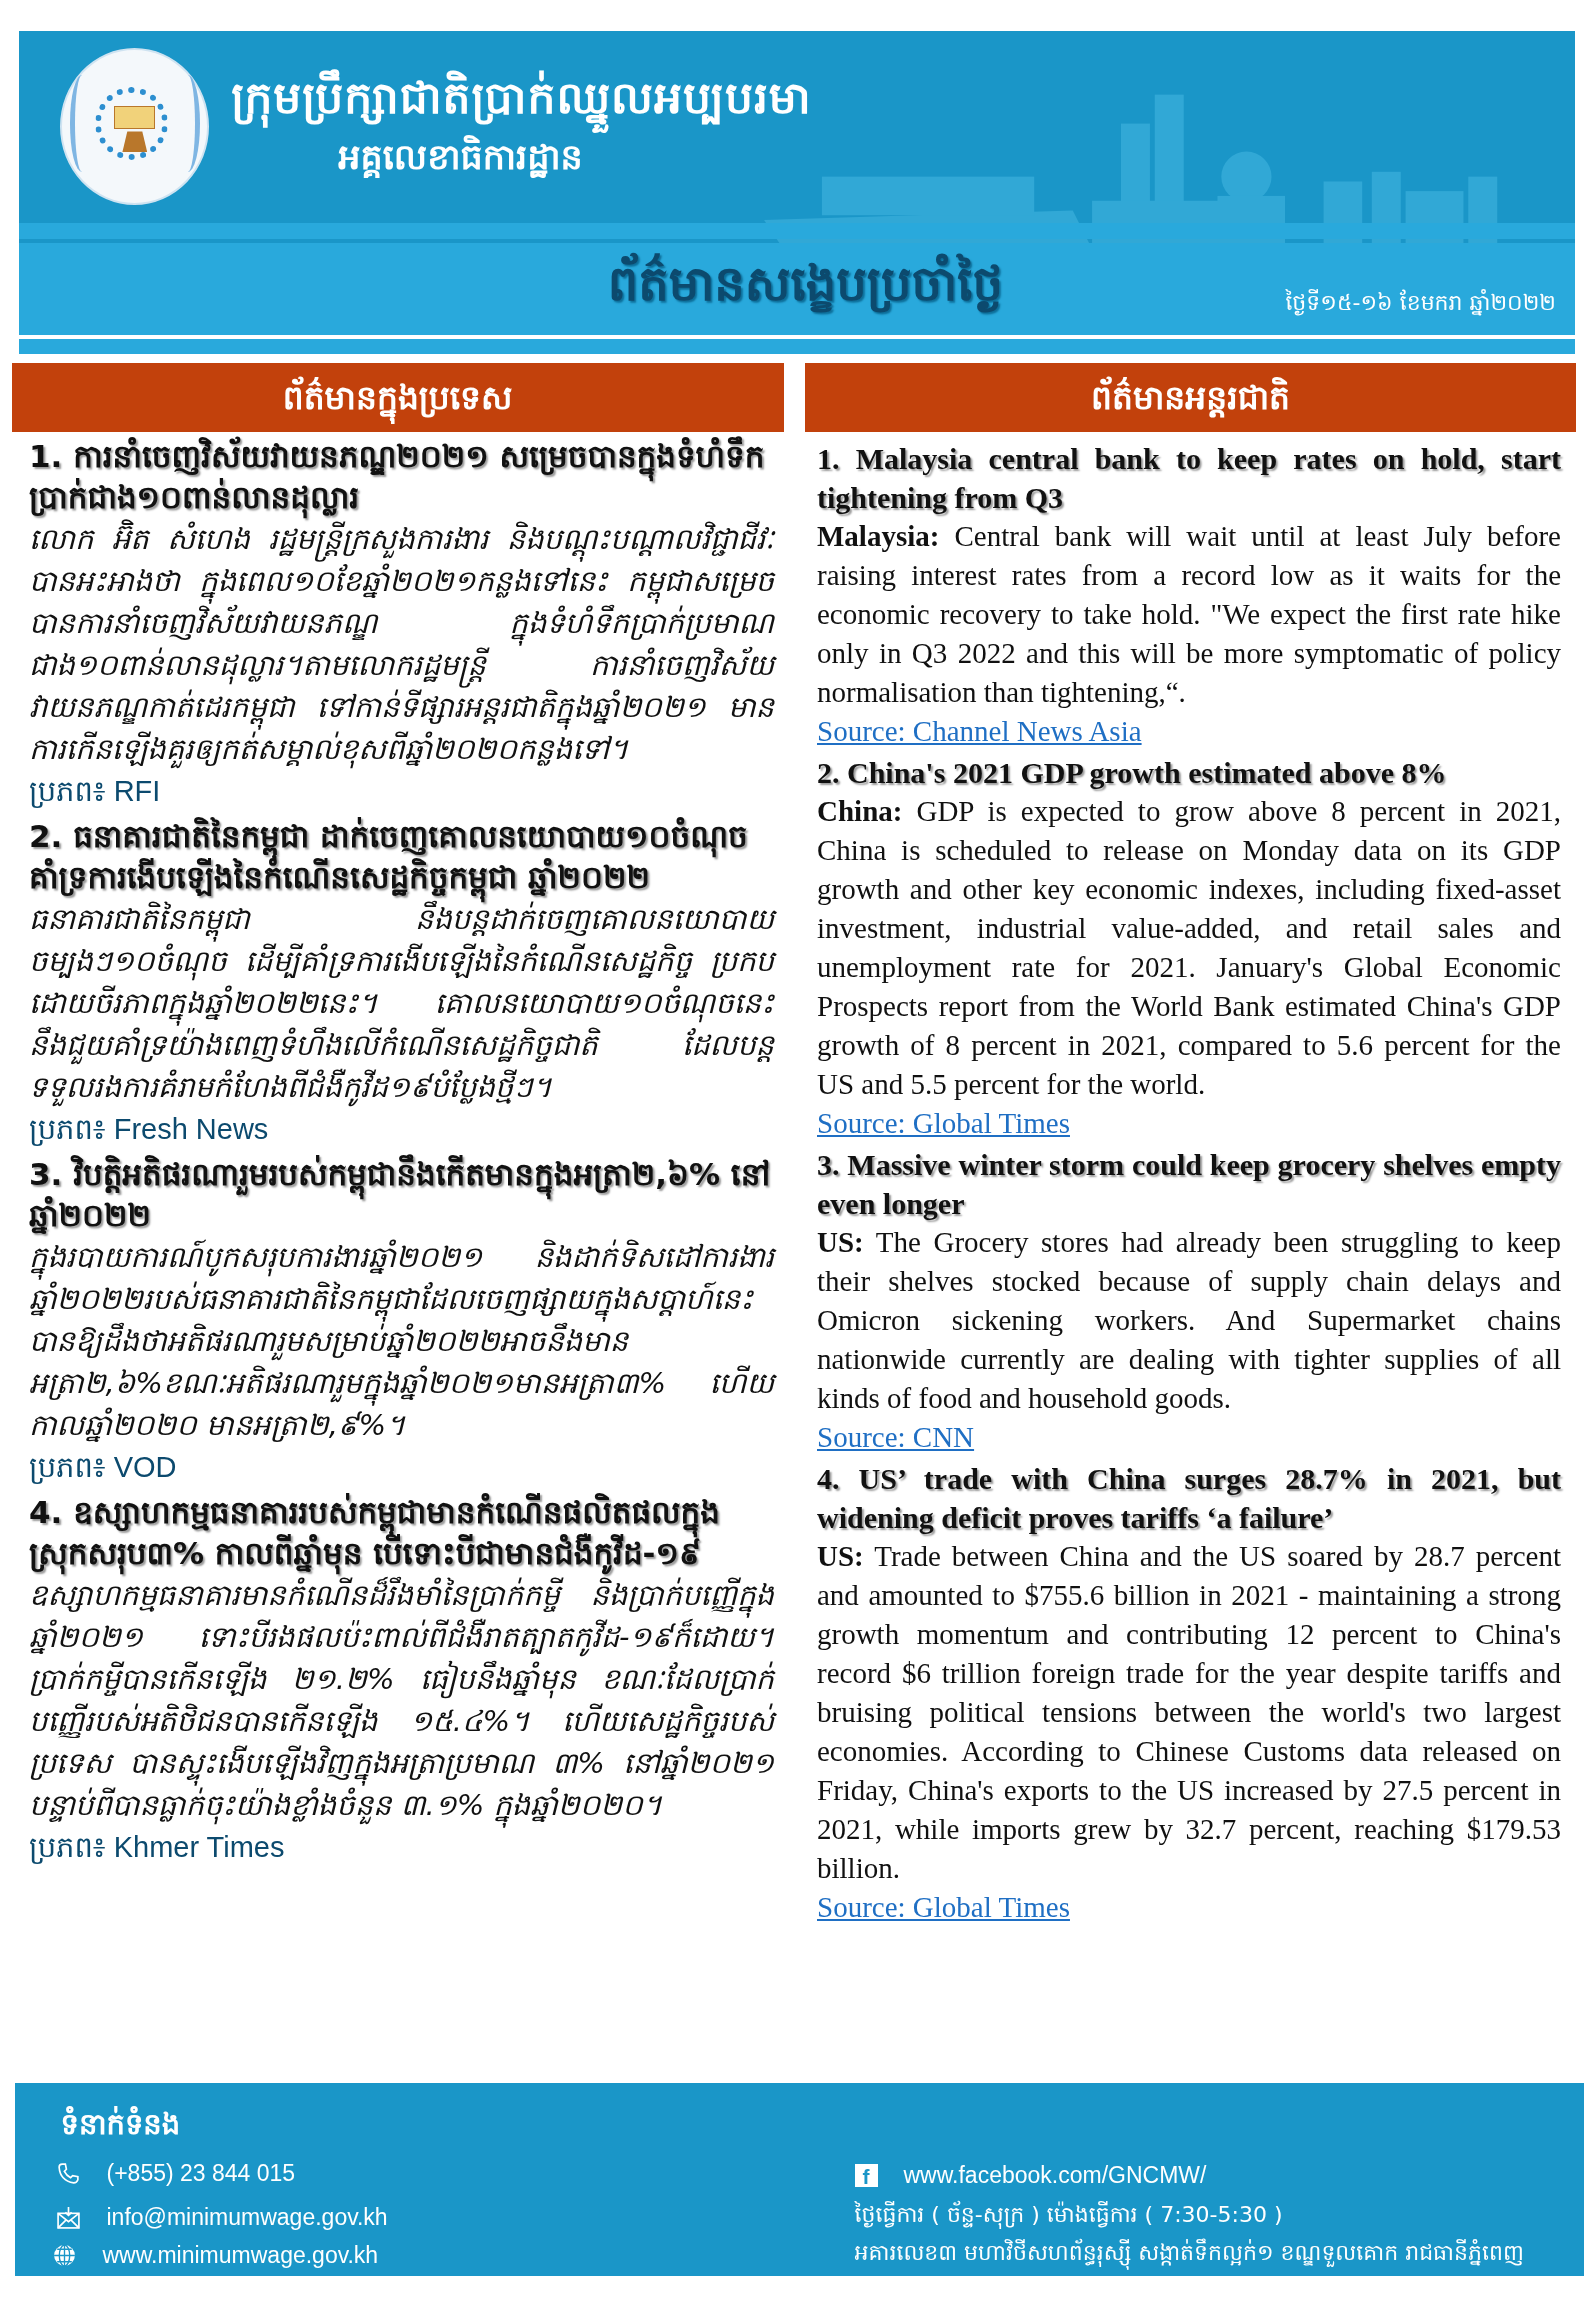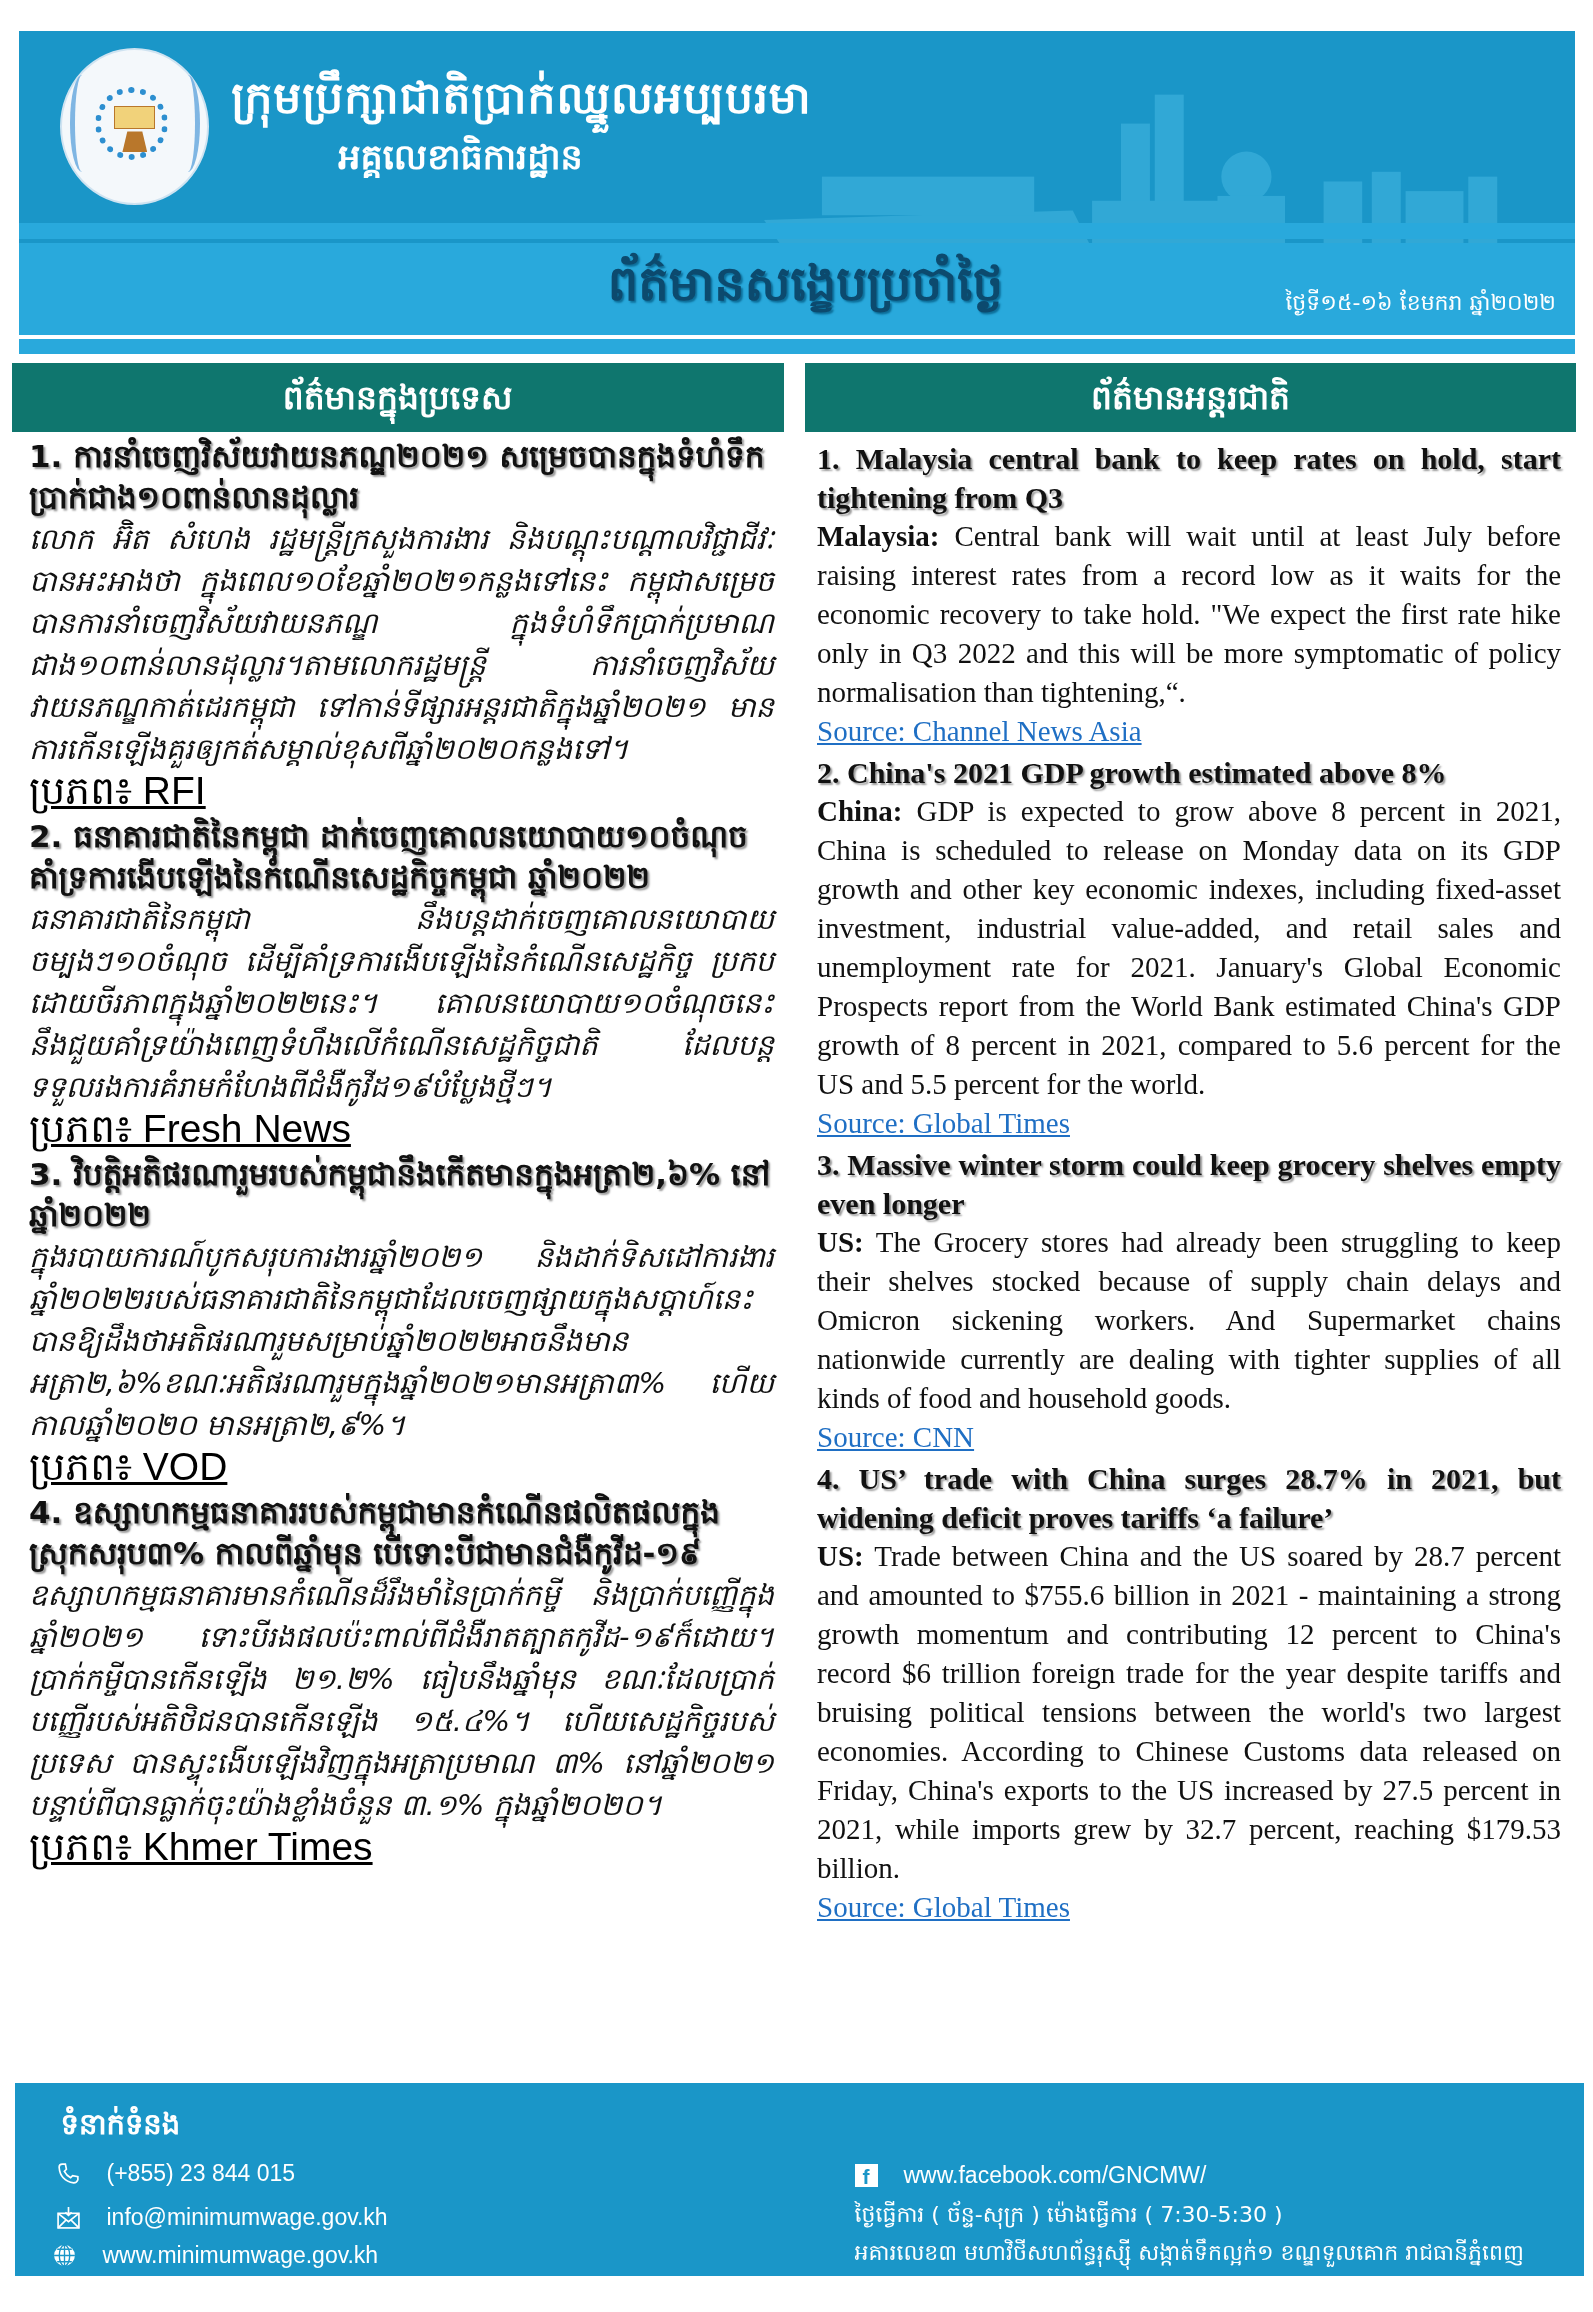--- a/index.html
+++ b/index.html
@@ -14,28 +14,28 @@
   #logo .leaf-r { position:absolute; right:7.7px; top:25px; width:19.3px; height:97px; border-right:5.8px solid #7fb6e3; border-radius:50%; }
   #org-name { left:212px; top:39px; color:#ffffff; font-size:44px; font-weight:bold; white-space:nowrap; letter-spacing:1px; }
   #org-sub { left:319px; top:104px; color:#ffffff; font-size:35px; font-weight:bold; white-space:nowrap; }
   #skyline { right:39px; bottom:0; width:830px; height:164px; opacity:0.35; }
   .stripe { left:19.3px; width:1556px; background:#29a9dc; }
   #stripe1 { top:223px; height:16.4px; }
   #titleband { top:243px; height:92px; }
   #stripe2 { top:339px; height:14.5px; }
   #main-title { left:8px; width:1556px; top:9.7px; text-align:center; color:#0c4a6e; font-size:48px; font-weight:bold; text-shadow:1.9px 1.9px 1.9px #0d6e99; white-space:nowrap; }
   #date { right:19.3px; top:46px; color:#ffffff; font-size:22px; white-space:nowrap; }
-  .colhdr { top:363px; height:69px; background:#0f766e; color:#fff; text-align:center; font-size:33px; font-weight:bold; line-height:69px; }
+  .colhdr { top:363px; height:69px; background:#c2410c; color:#fff; text-align:center; font-size:33px; font-weight:bold; line-height:69px; }
   #colhdr-left { left:11.6px; width:772px; }
   #colhdr-right { left:805px; width:771px; }
   #left-col { left:29px; top:436px; width:745px; }
   #right-col { left:817px; top:439px; width:744px; }
   .kh-title { font-family:"DejaVu Sans", sans-serif; font-weight:bold; font-size:31px; line-height:41px; color:#111; text-shadow:1.9px 1.9px 1.9px #9a9a9a; margin:0; }
   .kh-body { font-family:"DejaVu Sans", sans-serif; font-size:29px; line-height:42px; color:#111; text-align:justify; margin:0;font-style:italic; }
-  .kh-src { font-family:"Liberation Sans", sans-serif; font-size:39px; line-height:42px; color:#000000; text-decoration:underline; margin:0 0 3.9px 0; display:inline-block; }
+  .kh-src { font-family:"Liberation Sans", sans-serif; font-size:29px; line-height:42px; color:#0c4a6e; margin:0 0 3.9px 0; display:inline-block; }
   .en-title { font-family:"Liberation Serif", serif; font-weight:bold; font-size:30px; line-height:39px; color:#111; text-shadow:1.9px 1.9px 1.9px #9a9a9a; text-align:justify; margin:0; }
   .en-body { font-family:"Liberation Serif", serif; font-size:29px; line-height:39px; color:#111; text-align:justify; margin:0; }
   .en-body b { font-weight:bold; }
   .en-src { font-family:"Liberation Serif", serif; font-size:29px; line-height:39px; color:#1f6fc4; text-decoration:underline; display:inline-block; margin:0 0 1.9px 0; }
   .article { margin-bottom:0; }
   #footer { left:14.5px; top:2083px; width:1569px; height:193px; background:#1a96c8; color:#fff; }
   #contact-title { left:46px; top:23px; font-size:29px; font-weight:bold; }
   .frow { position:absolute; font-family:"Liberation Sans", sans-serif; font-size:23px; color:#fff; white-space:nowrap; display:flex; align-items:center; gap:26px; }
   .ficon { width:25px; height:25px; display:inline-block; }
   #row-phone { left:41px; top:77px; }

